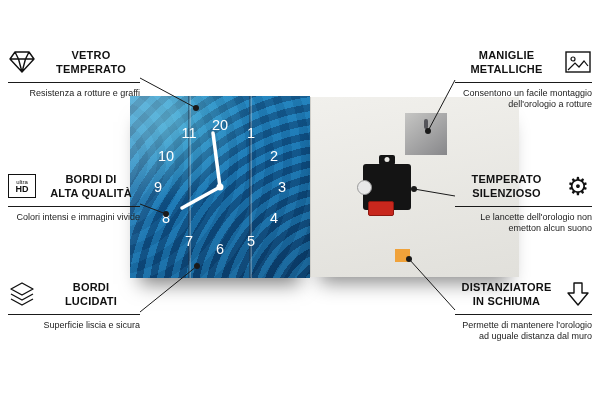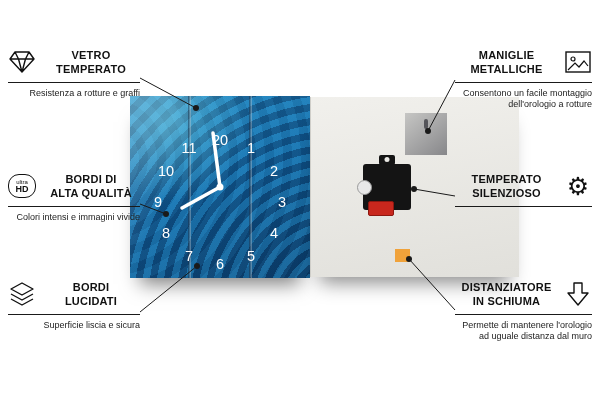--- a/index.html
+++ b/index.html
@@ -17,21 +17,21 @@
       radial-gradient(circle at 22% 14%, rgba(130,230,245,0.40), rgba(130,230,245,0) 38%),
       repeating-radial-gradient(circle at 115% 115%, rgba(8,40,75,0.32) 0 7px, rgba(45,150,205,0.32) 7px 14px),
       repeating-radial-gradient(circle at -15% 35%, rgba(10,70,115,0.28) 0 9px, rgba(40,135,190,0.28) 9px 18px),
       linear-gradient(155deg, #2e96cf 0%, #1265a5 48%, #0b3c6b 100%);
     box-shadow:0 16px 18px -10px rgba(0,0,0,0.5);
   }
   .sep{position:absolute;top:0;bottom:0;width:3px;
     background:linear-gradient(to right, rgba(0,20,45,0.5), rgba(255,255,255,0.35));}
   .sep1{left:58px}.sep2{left:119px}
   .cn{position:absolute;width:22px;height:18px;text-align:center;color:#fff;
-      font-size:14.5px;line-height:18px;margin-top:15px;}
+      font-size:14.5px;line-height:18px;}
   .cn-12{left:79px;top:20px}.cn-1{left:110px;top:28px}.cn-2{left:133px;top:51px}
   .cn-3{left:141px;top:82px}.cn-4{left:133px;top:113px}.cn-5{left:110px;top:136px}
   .cn-6{left:79px;top:144px}.cn-7{left:48px;top:136px}.cn-8{left:25px;top:113px}
   .cn-9{left:17px;top:82px}.cn-10{left:25px;top:51px}.cn-11{left:48px;top:28px}
   .hands{position:absolute;left:0;top:0;}
 
   
   .back{
     position:absolute;left:310px;top:97px;width:208px;height:180px;
     background:linear-gradient(170deg,#f1f0ec,#e1e0db);
@@ -59,21 +59,21 @@
   .callout.right{width:137px;}
   .head{display:flex;align-items:center;gap:6px;padding-bottom:5px;
     border-bottom:1.5px solid #1a1a1a;}
   .callout.right .head{flex-direction:row-reverse;}
   .icon-wrap{width:28px;flex:0 0 auto;display:flex;justify-content:center;align-items:center;}
   .title{flex:1;text-align:center;font-weight:700;font-size:11px;line-height:1.3;
     letter-spacing:0.2px;}
   .title-line{display:block;}
   .desc{margin-top:5px;font-size:9px;line-height:1.3;text-align:right;color:#222;}
 
-  .uhd{width:26px;height:22px;border:1.6px solid #111;border-radius:11px;
+  .uhd{width:26px;height:22px;border:1.6px solid #111;border-radius:0;
     display:flex;flex-direction:column;align-items:center;justify-content:center;line-height:1;}
   .uhd-top{font-size:6px;}
   .uhd-bottom{font-size:9px;font-weight:700;}
   .gear{font-family:"DejaVu Sans", sans-serif;font-size:25px;line-height:1;}
 
   
   .connectors{position:absolute;inset:0;z-index:6;pointer-events:none;}
 </style>
 </head>
 <body>
@@ -184,20 +184,21 @@
   <div class="callout right" style="left:455px;top:172px;">
     <div class="head">
       <span class="icon-wrap">
         <span class="gear">⚙</span>
       </span>
       <span class="title">
         <span class="title-line">TEMPERATO</span>
         <span class="title-line">SILENZIOSO</span>
       </span>
     </div>
+    <div class="desc">Le lancette dell'orologio non emetton alcun suono</div>
   </div>
 
   <div class="callout right" style="left:455px;top:280px;">
     <div class="head">
       <span class="icon-wrap">
         <svg width="24" height="26" viewBox="0 0 24 26">
           <path d="M8 2 H16 V12 H22 L12 24 L2 12 H8 Z" fill="none" stroke="#111" stroke-width="1.4" stroke-linejoin="round"></path>
         </svg>
       </span>
       <span class="title">

